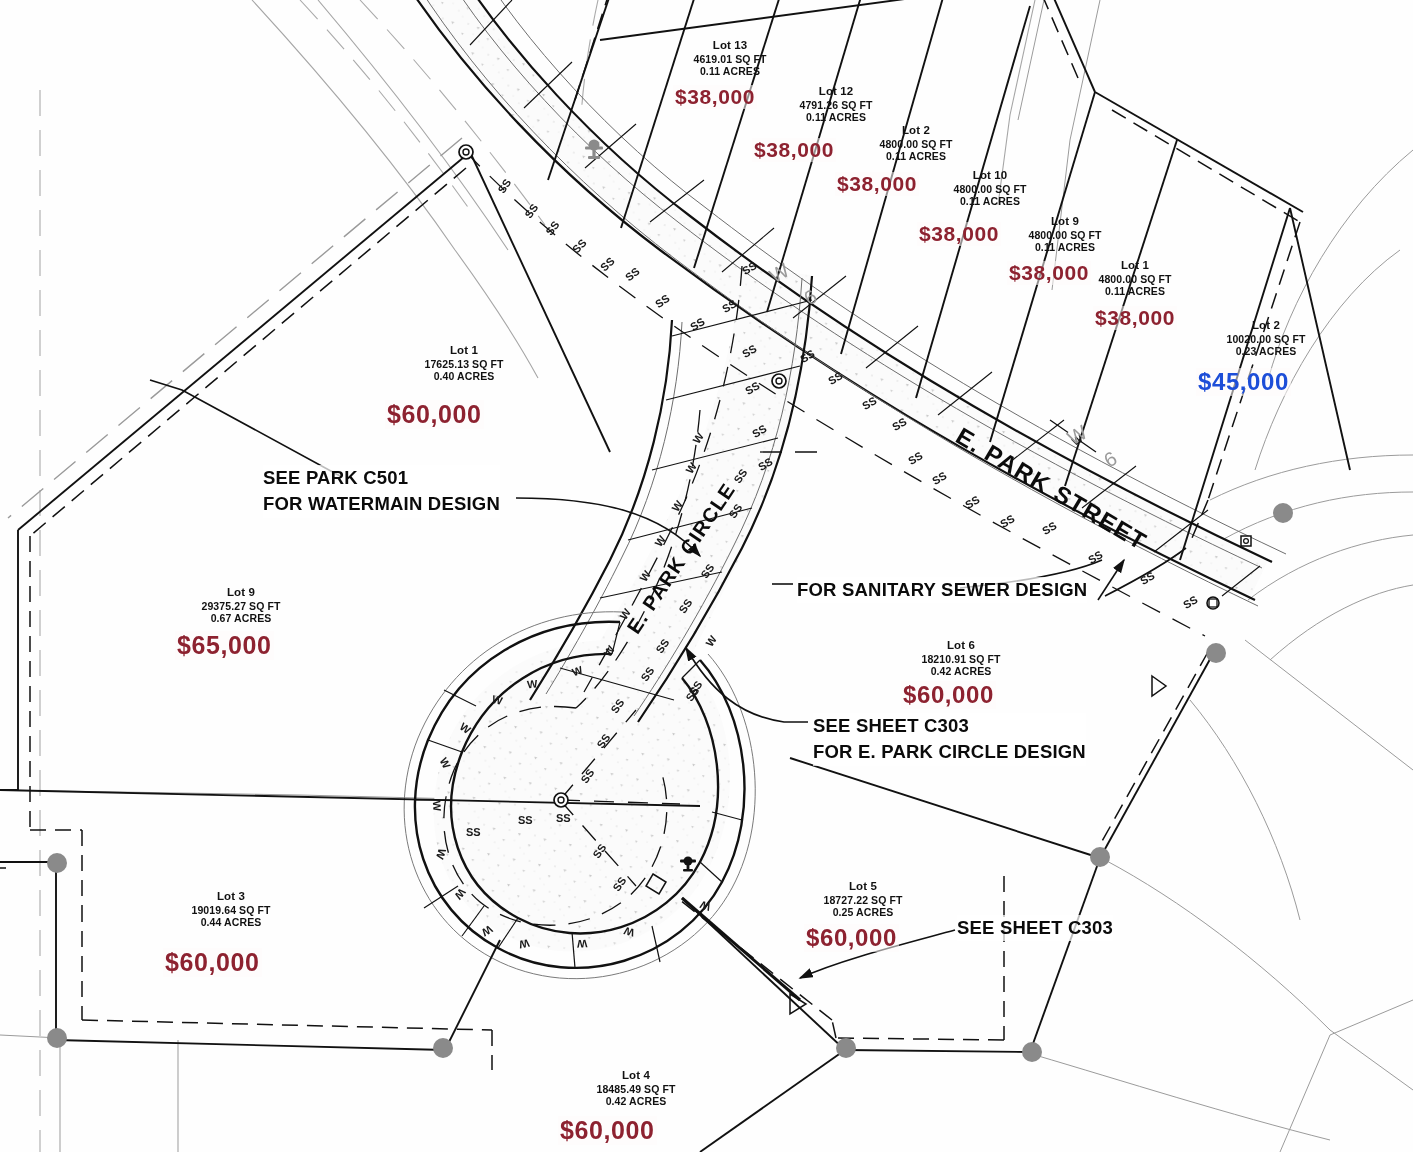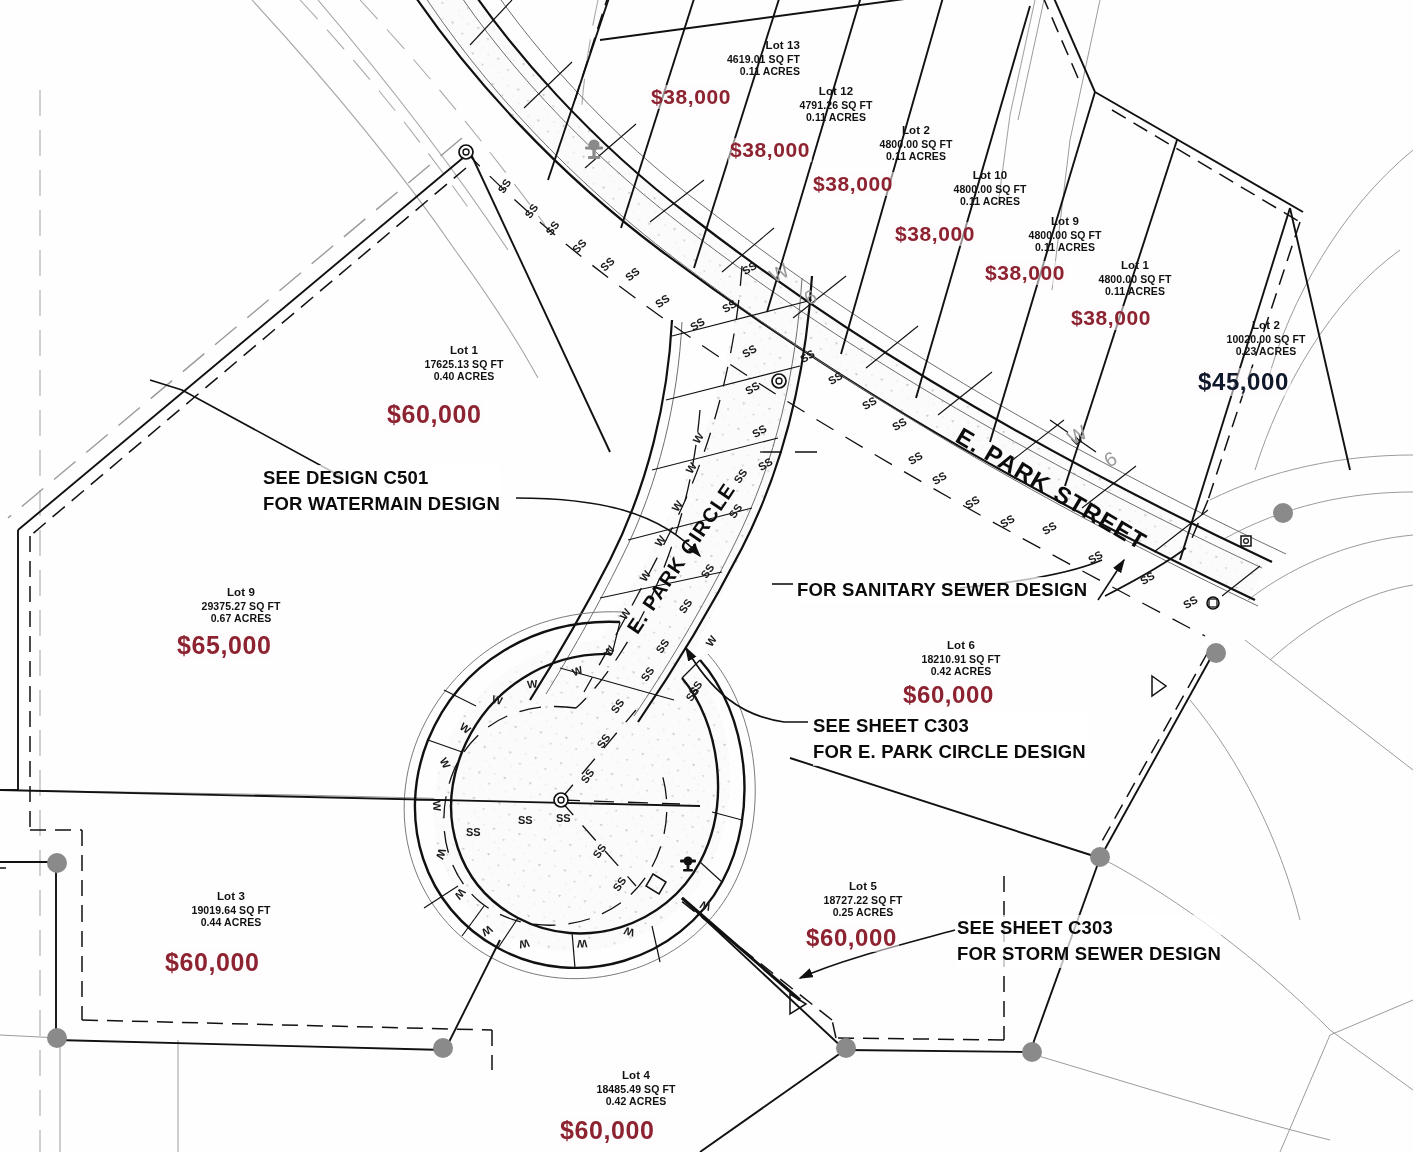--- a/index.html
+++ b/index.html
@@ -29,21 +29,21 @@
   .price{
     position:absolute;
     color:#8d2230;
     font-weight:bold;
     white-space:nowrap;
     letter-spacing:.6px;
     pointer-events:none;
     background:rgba(253,249,250,0.55);
     padding:0 2px;
   }
-  .price.sm{font-size:21px;}
+  .price.sm{font-size:21px;margin-left:24px;}
   .price.md{font-size:24px;}
   .price.lg{font-size:25px;}
 
   .callout{
     position:absolute;
     color:#0b0b0b;
     font-weight:bold;
     font-size:18.5px;
     line-height:1.42;
     letter-spacing:.2px;
@@ -430,21 +430,21 @@
         <div class="ln1">Lot 6</div>
         <div class="ln2">18210.91 SQ FT</div>
         <div class="ln3">0.42 ACRES</div>
       </div>
       <div class="price md" style="left: 901px; top: 681px; color: rgb(141, 34, 48);">$60,000</div>
       <div class="lot-label" style="left: 1191px; top: 319px; width: 150px;">
         <div class="ln1">Lot 2</div>
         <div class="ln2">10020.00 SQ FT</div>
         <div class="ln3">0.23 ACRES</div>
       </div>
-      <div class="price md" style="left: 1196px; top: 368px; color: #0f172a;">$45,000</div>
+      <div class="price md" style="left: 1196px; top: 368px; color: #1d4ed8;">$45,000</div>
       <div class="lot-label" style="left: 1065px; top: 259px; width: 140px;">
         <div class="ln1">Lot 1</div>
         <div class="ln2">4800.00 SQ FT</div>
         <div class="ln3">0.11 ACRES</div>
       </div>
       <div class="price sm" style="left: 1069px; top: 306px; color: rgb(141, 34, 48);">$38,000</div>
       <div class="lot-label" style="left: 995px; top: 215px; width: 140px;">
         <div class="ln1">Lot 9</div>
         <div class="ln2">4800.00 SQ FT</div>
         <div class="ln3">0.11 ACRES</div>
@@ -461,42 +461,41 @@
         <div class="ln2">4800.00 SQ FT</div>
         <div class="ln3">0.11 ACRES</div>
       </div>
       <div class="price sm" style="left: 811px; top: 172px; color: rgb(141, 34, 48);">$38,000</div>
       <div class="lot-label" style="left: 766px; top: 85px; width: 140px;">
         <div class="ln1">Lot 12</div>
         <div class="ln2">4791.26 SQ FT</div>
         <div class="ln3">0.11 ACRES</div>
       </div>
       <div class="price sm" style="left: 728px; top: 138px; color: rgb(141, 34, 48);">$38,000</div>
-      <div class="lot-label" style="left: 660px; top: 39px; width: 140px; text-align: right;">
+      <div class="lot-label" style="left: 660px; top: 39px; width: 140px;">
         <div class="ln1">Lot 13</div>
         <div class="ln2">4619.01 SQ FT</div>
         <div class="ln3">0.11 ACRES</div>
       </div>
       <div class="price sm" style="left: 649px; top: 85px; color: rgb(141, 34, 48);">$38,000</div>
     </div>
   <div id="callout-layer">
       <div class="callout" style="left: 263px; top: 465px;">
-        <div>SEE DESIGN C501</div>
+        <div>SEE PARK C501</div>
         <div>FOR WATERMAIN DESIGN</div>
       </div>
       <div class="callout" style="left: 797px; top: 577px;">
         <div>FOR SANITARY SEWER DESIGN</div>
       </div>
       <div class="callout" style="left: 813px; top: 713px;">
         <div>SEE SHEET C303</div>
         <div>FOR E. PARK CIRCLE DESIGN</div>
       </div>
       <div class="callout" style="left: 957px; top: 915px;">
         <div>SEE SHEET C303</div>
-        <div>FOR STORM SEWER DESIGN</div>
       </div>
     </div>
   <div id="street-layer">
       <div class="street-name" id="street-e-park-street" style="left: 958px; top: 420px; transform: rotate(30.5deg);">E. PARK STREET</div>
       <div class="street-name" id="street-e-park-circle" style="left: 632px; top: 620px; transform: rotate(-56deg);">E. PARK CIRCLE</div>
     </div>
   <div id="util-layer">
       <div class="util-tag" style="left: 497px; top: 180px; transform: rotate(-58deg);">SS</div>
       <div class="util-tag" style="left: 524px; top: 205px; transform: rotate(-54deg);">SS</div>
       <div class="util-tag" style="left: 545px; top: 222px; transform: rotate(-52deg);">SS</div>

